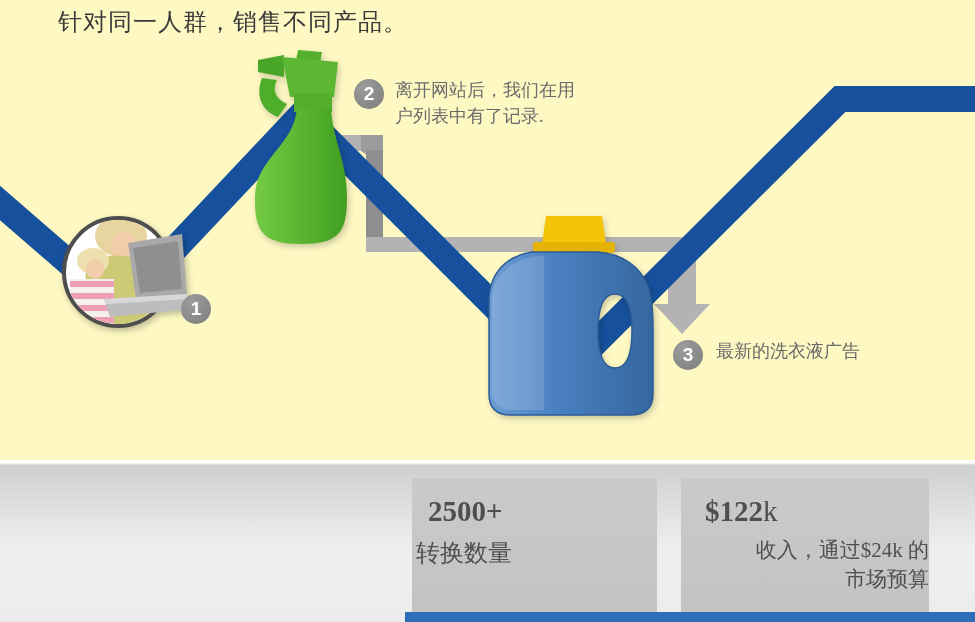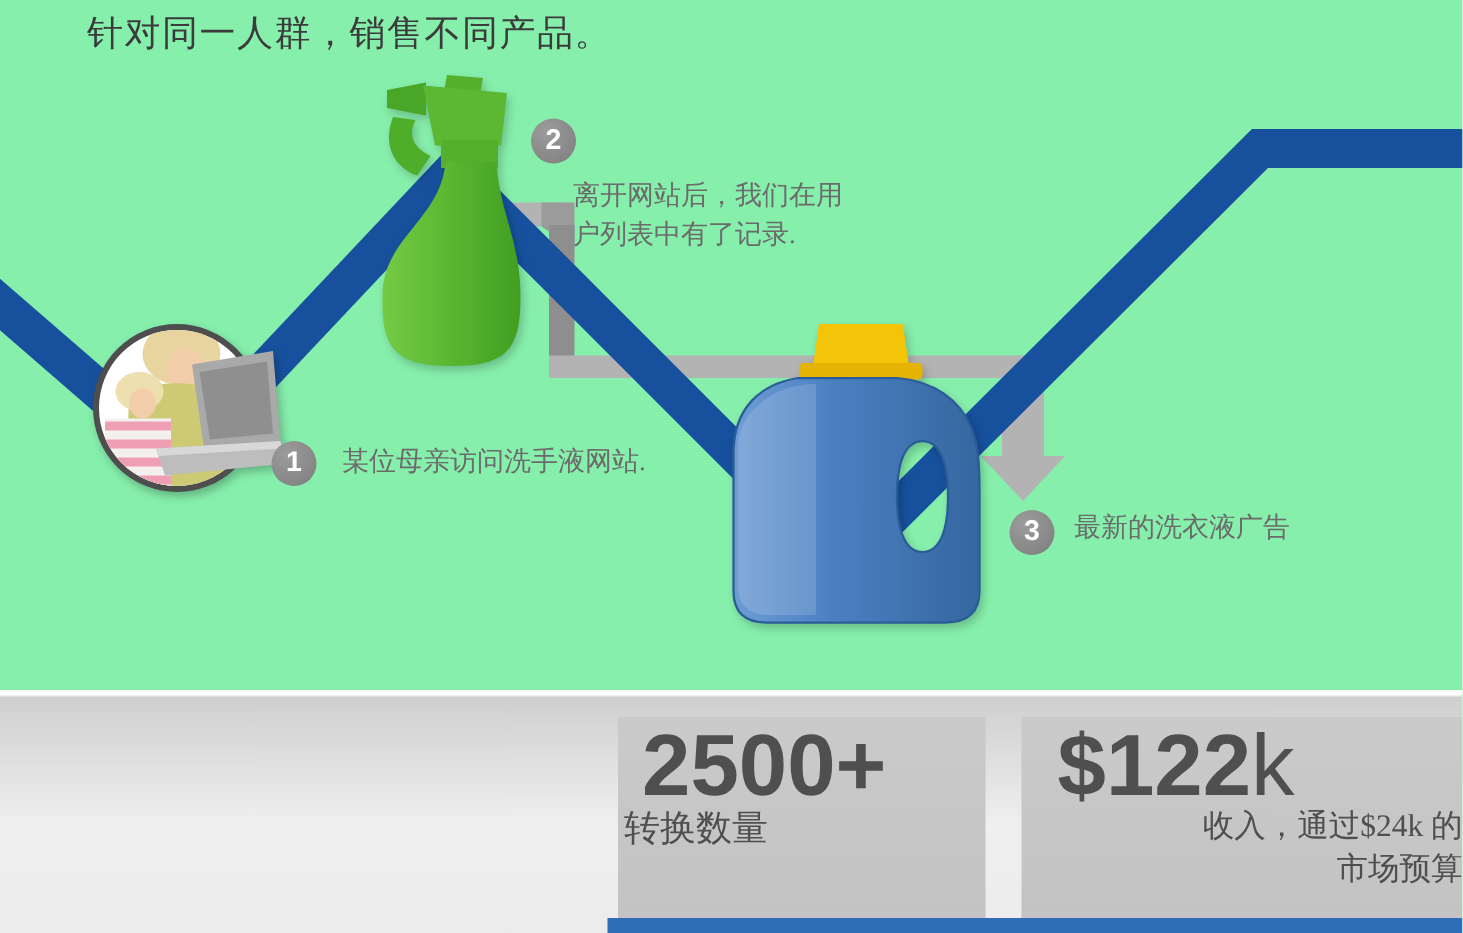--- a/index.html
+++ b/index.html
@@ -1,17 +1,17 @@
 <!DOCTYPE html>
 <html style="--line-blue: #17519e; --pipe-gray: #b3b3b3; --pipe-gray-dark: #8e8e8e; --badge-gray: #868686; --text-gray: #6b6b6b; --title-gray: #3b3b3b; --headline-blue: #2161ae; --stat-text: #4f4f4f; --footer-bar-blue: #2e6db8; --box-gray: #c6c6c6; --green-bottle: #5cb832; --blue-bottle: #4a80c2; --cap-yellow: #f3c408;"><head>
 <meta charset="utf-8">
 <style>
   html,body{margin:0;padding:0;background:#fff;}
   .canvas{
-    position:relative;width:975px;height:622px;overflow:hidden;background:#86efac;
+    position:relative;width:975px;height:622px;overflow:hidden;background:#fef9c3;
     font-family:"Liberation Serif","DejaVu Serif",serif;
   }
   .scene{position:absolute;left:0;top:0;width:975px;height:622px;}
   .slide-title{
     position:absolute;left:58px;top:6px;font-size:24px;letter-spacing:1px;
     color:var(--title-gray);white-space:nowrap;
   }
   .badge{
     position:absolute;width:30px;height:30px;border-radius:50%;
     background:radial-gradient(circle at 35% 30%, #9c9c9c, var(--badge-gray) 70%, #757575);
@@ -28,24 +28,24 @@
   .footer-headline{
     position:absolute;left:15px;top:73px;font-size:30px;letter-spacing:2px;
     color:var(--headline-blue);white-space:nowrap;
   }
   .stat-box{
     position:absolute;top:18px;height:134px;
     background:linear-gradient(180deg,#cacaca,#c3c3c3);
     color:var(--stat-text);
   }
   .stat-box-1{left:412px;width:245px;}
-  .stat-box-2{left:681px;width:294px;}
+  .stat-box-2{left:681px;width:248px;}
   .stat-value{
-    font-family:Liberation Sans, sans-serif;font-weight:bold;
-    font-size:58px;line-height:46px;margin:10px 0 2px 0;
+    font-family:Liberation Serif, serif;font-weight:bold;
+    font-size:29px;line-height:46px;margin:10px 0 2px 0;
   }
   .stat-box-1 .stat-value{margin-left:16px;}
   .stat-box-2 .stat-value{margin-left:24px;}
   .suffix-light{font-weight:normal;}
   .stat-label-big{font-size:24px;line-height:34px;margin-left:4px;}
   .stat-label-small{font-size:21px;line-height:29px;margin-left:24px;text-align:right;}
   .footer-bar{
     position:absolute;left:405px;top:152px;width:570px;height:10px;
     background:var(--footer-bar-blue);
   }
@@ -128,24 +128,21 @@
   <div class="badge" style="left:181px;top:294px;">
     <span>1</span>
   </div>
   <div class="badge" style="left:354px;top:79px;">
     <span>2</span>
   </div>
   <div class="badge" style="left:673px;top:340px;">
     <span>3</span>
   </div>
 
-  <div class="annot" style="left:228px;top:294px;">
-    <div>某位母亲访问洗手液网站.</div>
-  </div>
-  <div class="annot" style="left:382px;top:77px;margin-top:40px;">
+  <div class="annot" style="left:395px;top:77px;">
     <div>离开网站后，我们在用</div>
     <div>户列表中有了记录.</div>
   </div>
   <div class="annot" style="left:716px;top:338px;">
     <div>最新的洗衣液广告</div>
   </div>
 
   <div class="footer-panel">
 
     <div class="stat-box stat-box-1">

